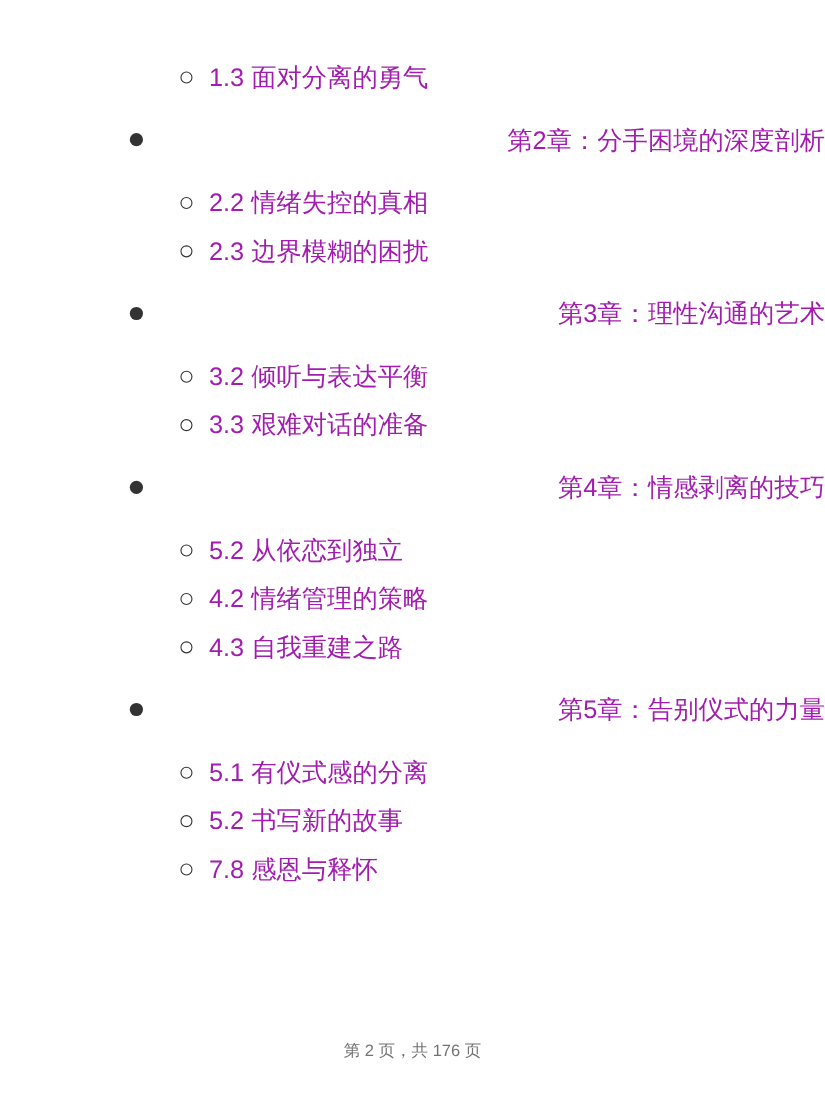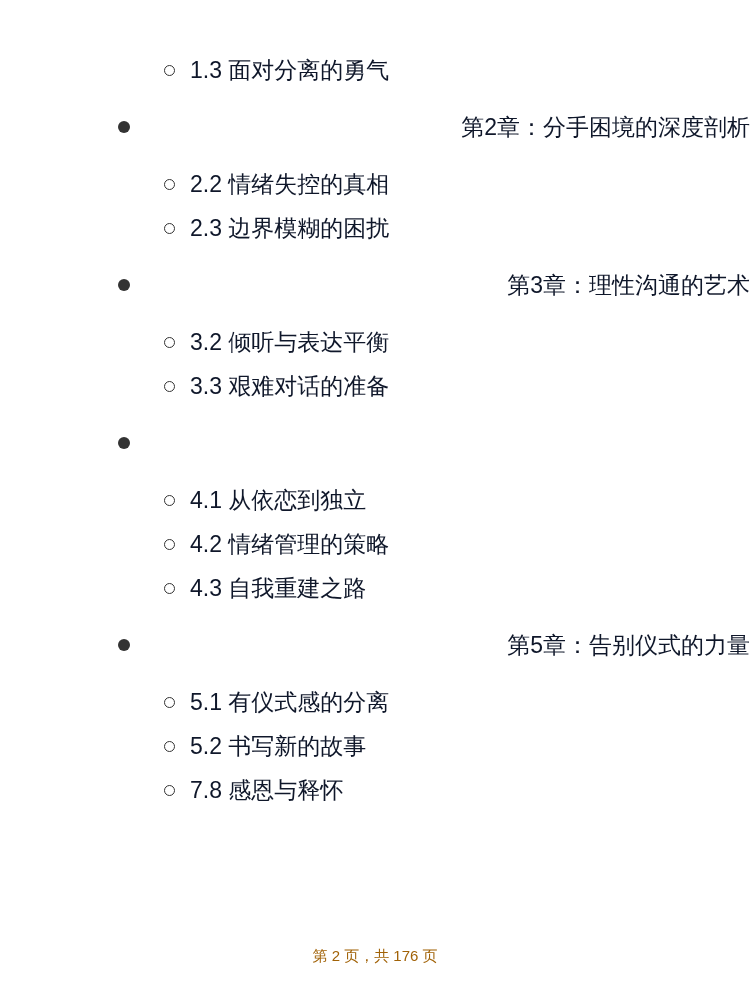--- a/index.html
+++ b/index.html
@@ -23,29 +23,29 @@
     font-size: 23px;
     line-height: 30px;
     white-space: nowrap;
   }
   .row.section { padding-left: 164px; margin-bottom: 14px; }
   .row.chapter { padding-left: 118px; margin-top: 13px; margin-bottom: 27px; justify-content: space-between; }
   .row.section.orphan { margin-top: 0; }
   .bullet { flex: 0 0 auto; border-radius: 50%; }
   .bullet.filled { width: 12px; height: 12px; background: #333333; margin-right: 7px; }
   .bullet.hollow { width: 11px; height: 11px; border: 1.5px solid #333333; background: transparent; margin-right: 15px; }
-  .label { color: #0f172a; }
+  .label { color: #a21caf; }
   .footer {
     position: absolute;
     left: 0; right: 0; top: 944px;
     height: 24px;
     text-align: center;
     font-size: 15px;
     line-height: 24px;
-    color: #a16207;
+    color: #737373;
   }
 </style>
 </head>
 <body>
 
 <div class="page">
 
   <div class="row section orphan">
     <span class="bullet hollow"></span>
     <span class="label">1.3 面对分离的勇气</span>
@@ -72,24 +72,25 @@
     <span class="bullet hollow"></span>
     <span class="label">3.2 倾听与表达平衡</span>
   </div>
   <div class="row section">
     <span class="bullet hollow"></span>
     <span class="label">3.3 艰难对话的准备</span>
   </div>
 
   <div class="row chapter">
     <span class="bullet filled"></span>
+    <span class="label">第4章：情感剥离的技巧</span>
   </div>
   <div class="row section">
     <span class="bullet hollow"></span>
-    <span class="label">4.1 从依恋到独立</span>
+    <span class="label">5.2 从依恋到独立</span>
   </div>
   <div class="row section">
     <span class="bullet hollow"></span>
     <span class="label">4.2 情绪管理的策略</span>
   </div>
   <div class="row section">
     <span class="bullet hollow"></span>
     <span class="label">4.3 自我重建之路</span>
   </div>
 

